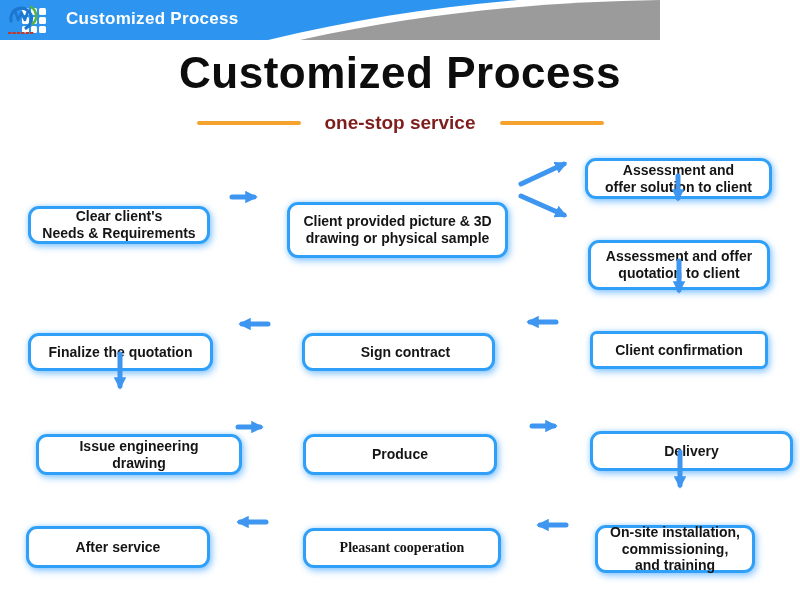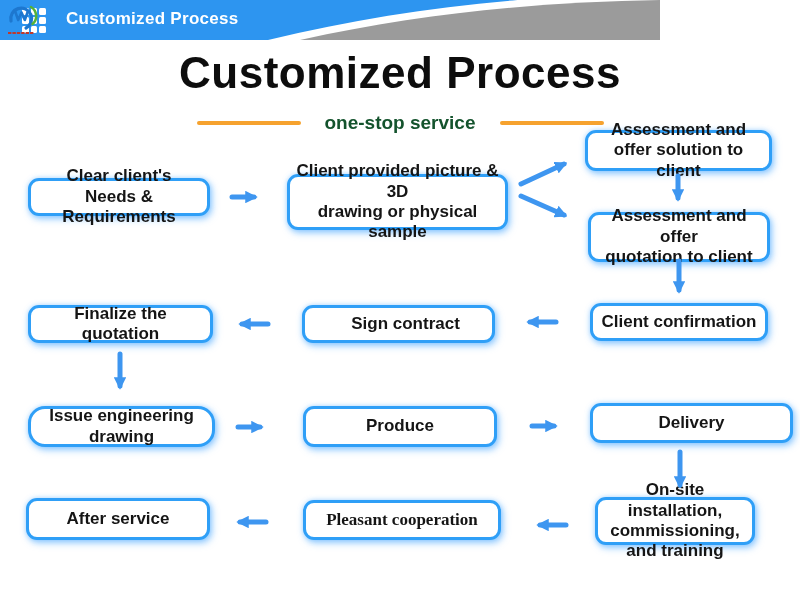--- a/index.html
+++ b/index.html
@@ -23,29 +23,29 @@
   
   .main-title{
     position:absolute;left:0;top:48px;width:800px;text-align:center;
     font-size:44px;font-weight:bold;color:#0d0d0d;letter-spacing:.5px;margin:0;
   }
   .subtitle-row{
     position:absolute;left:0;top:110px;width:800px;height:26px;
     display:flex;align-items:center;justify-content:center;gap:24px;
   }
   .subtitle-line{width:104px;height:4px;border-radius:2px;background:#F6A22E;}
-  .subtitle-text{font-size:19px;font-weight:bold;color:#14532d;white-space:nowrap;}
+  .subtitle-text{font-size:19px;font-weight:bold;color:#7f1d1d;white-space:nowrap;}
   
   .node{
     position:absolute;background:#ffffff;
     border:3px solid #2F9FF7;border-radius:11px;
     box-shadow:2px 3px 7px rgba(96,178,255,.65),0 0 5px rgba(140,200,255,.55);
     display:flex;align-items:center;justify-content:center;text-align:center;
-    font-size:17px;font-weight:bold;color:#151515;line-height:1.2;
-    white-space:pre-line;box-sizing:border-box;padding:2px 4px;
+    font-size:14px;font-weight:bold;color:#151515;line-height:1.2;
+    white-space:pre-line;box-sizing:border-box;padding:2px 4px;margin-top:28px;
   }
   .arrows{position:absolute;left:0;top:0;width:800px;height:600px;pointer-events:none;}
 </style>
 </head>
 <body>
 
 <div class="stage">
 
   <div class="topbar">
     <svg width="800" height="40" viewBox="0 0 800 40">
@@ -88,24 +88,24 @@
   </div>
 
   <div class="node" style="left:28px;  top:178px; width:182px; height:38px;">Clear client's
 Needs &amp; Requirements</div>
   <div class="node" style="left:287px; top:174px; width:221px; height:56px;">Client provided picture &amp; 3D
 drawing or physical sample</div>
   <div class="node" style="left:585px; top:130px; width:187px; height:41px;">Assessment and
 offer solution to client</div>
   <div class="node" style="left:588px; top:212px; width:182px; height:50px;">Assessment and offer
 quotation to client</div>
-  <div class="node" style="left:590px; top:303px; width:178px; height:38px;">Client confirmation</div>
+  <div class="node" style="left:590px; top:303px; width:178px; height:38px;border-radius:7px;">Client confirmation</div>
   <div class="node" style="left:302px; top:305px; width:193px; height:38px;padding-left:18px;">Sign contract</div>
   <div class="node" style="left:28px;  top:305px; width:185px; height:38px;">Finalize the quotation</div>
-  <div class="node" style="left:28px;  top:406px; width:187px; height:41px;border-radius:17px;">Issue engineering
+  <div class="node" style="left:36px;  top:406px; width:206px; height:41px;">Issue engineering
 drawing</div>
   <div class="node" style="left:303px; top:406px; width:194px; height:41px;">Produce</div>
   <div class="node" style="left:590px; top:403px; width:203px; height:40px;">Delivery</div>
   <div class="node" style="left:595px; top:497px; width:160px; height:48px;">On-site installation,
 commissioning,
 and training</div>
   <div class="node" style="left:303px; top:500px; width:198px; height:40px;font-family:Liberation Serif, serif;">Pleasant cooperation</div>
   <div class="node" style="left:26px;  top:498px; width:184px; height:42px;text-align:right;">After service</div>
 
   <svg class="arrows" viewBox="0 0 800 600">

